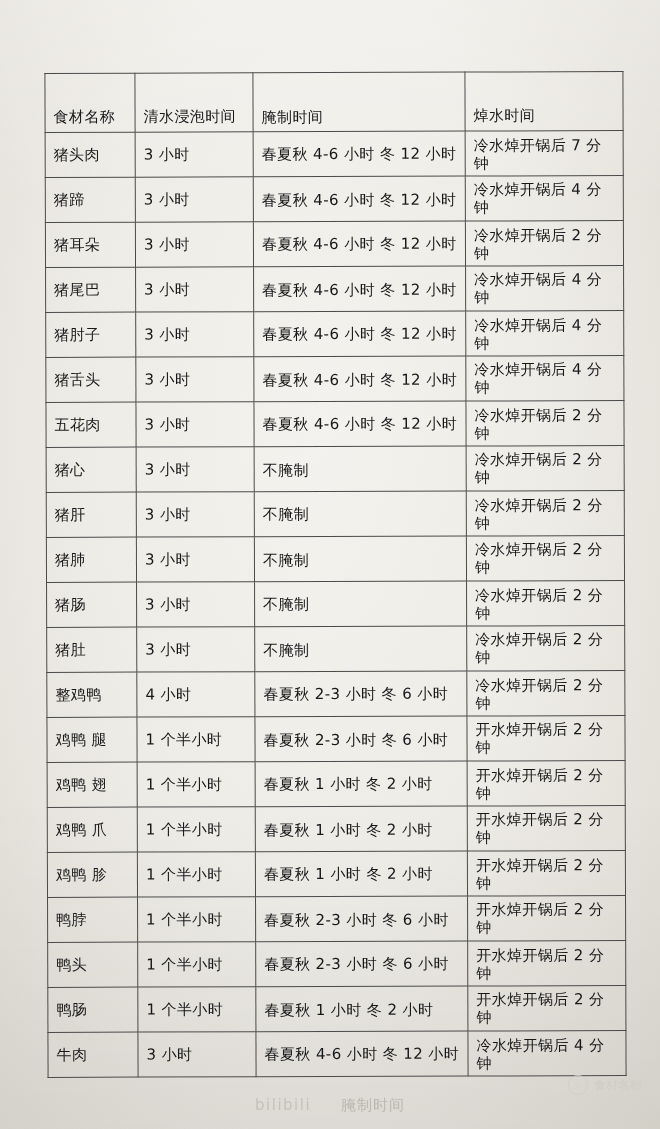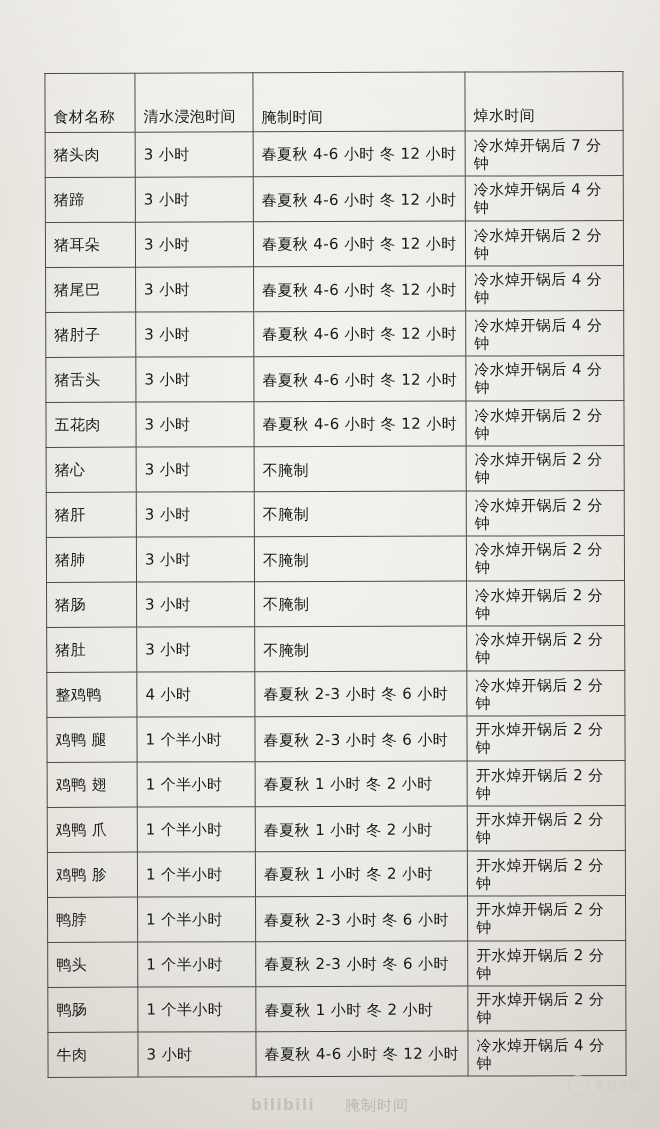--- a/index.html
+++ b/index.html
@@ -81,21 +81,21 @@
     bottom: 14px;
     text-align: center;
     color: #b9b6ae;
     font-size: 15px;
     font-family: "DejaVu Sans", "Liberation Sans", sans-serif;
     letter-spacing: 1px;
     opacity: 0.95;
   }
   .wm-bili .logo {
     color: #c3c0b8;
-    font-weight: bold;
+    font-weight: normal;
     letter-spacing: 1.5px;
     margin-right: 24px;
   }
   .wm-right {
     position: absolute;
     right: 18px;
     bottom: 34px;
     display: flex;
     align-items: center;
     gap: 6px;

